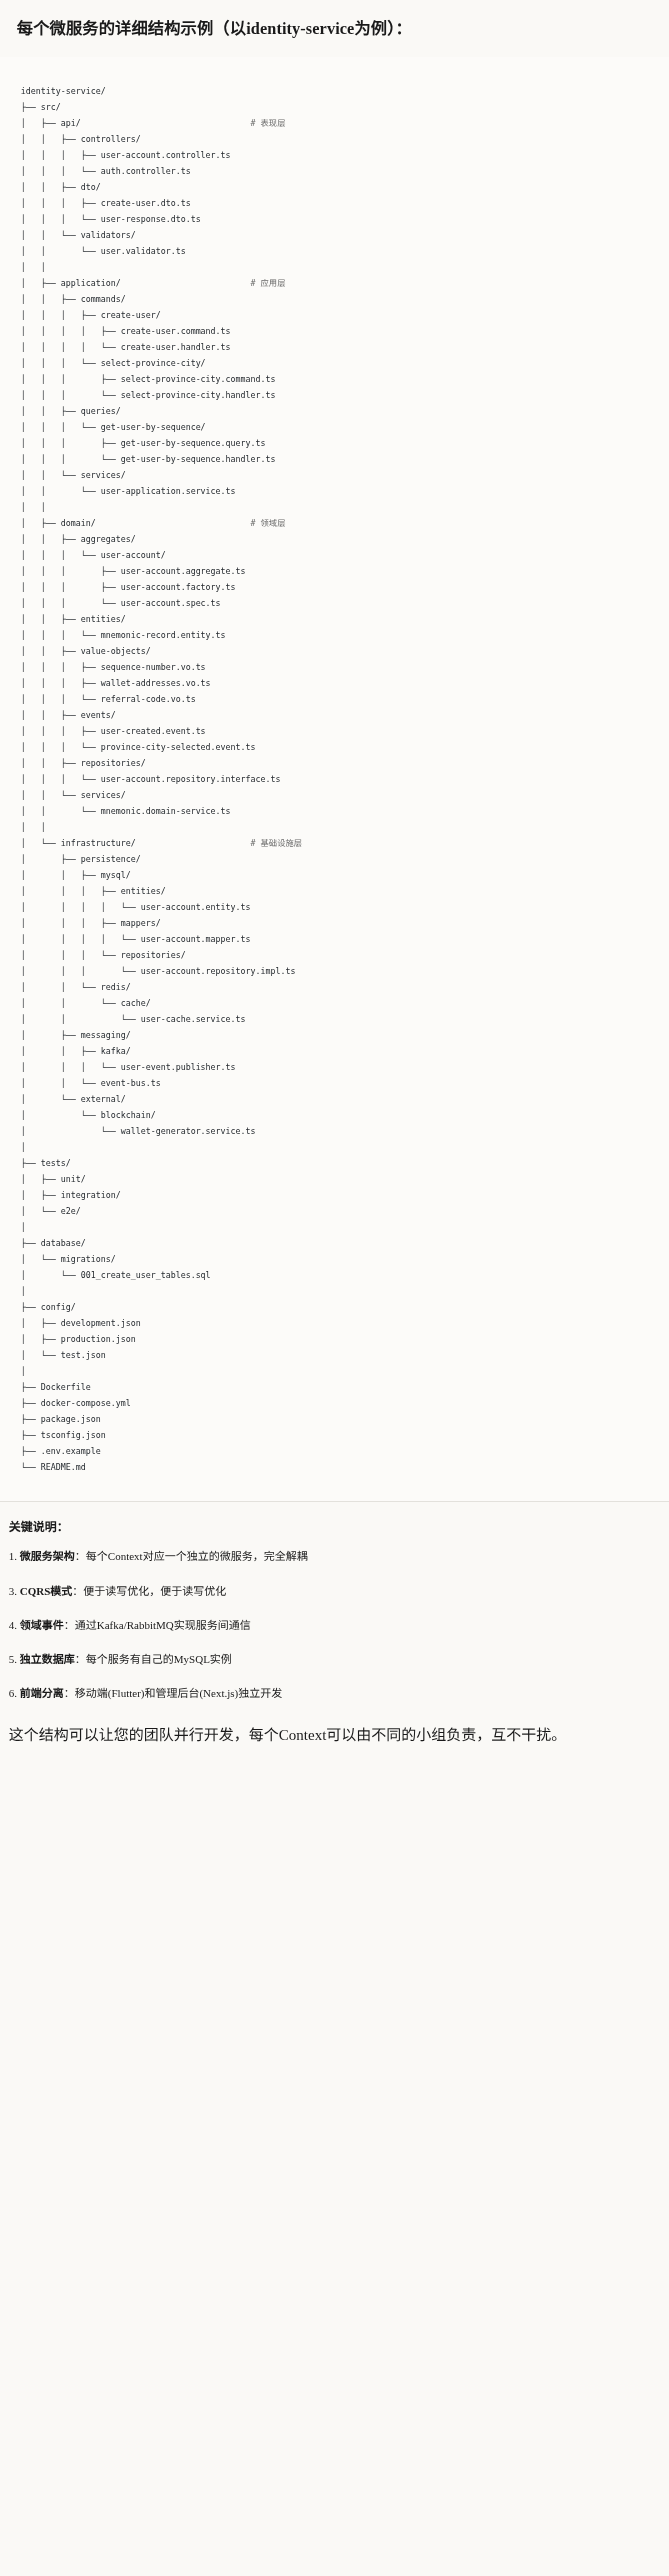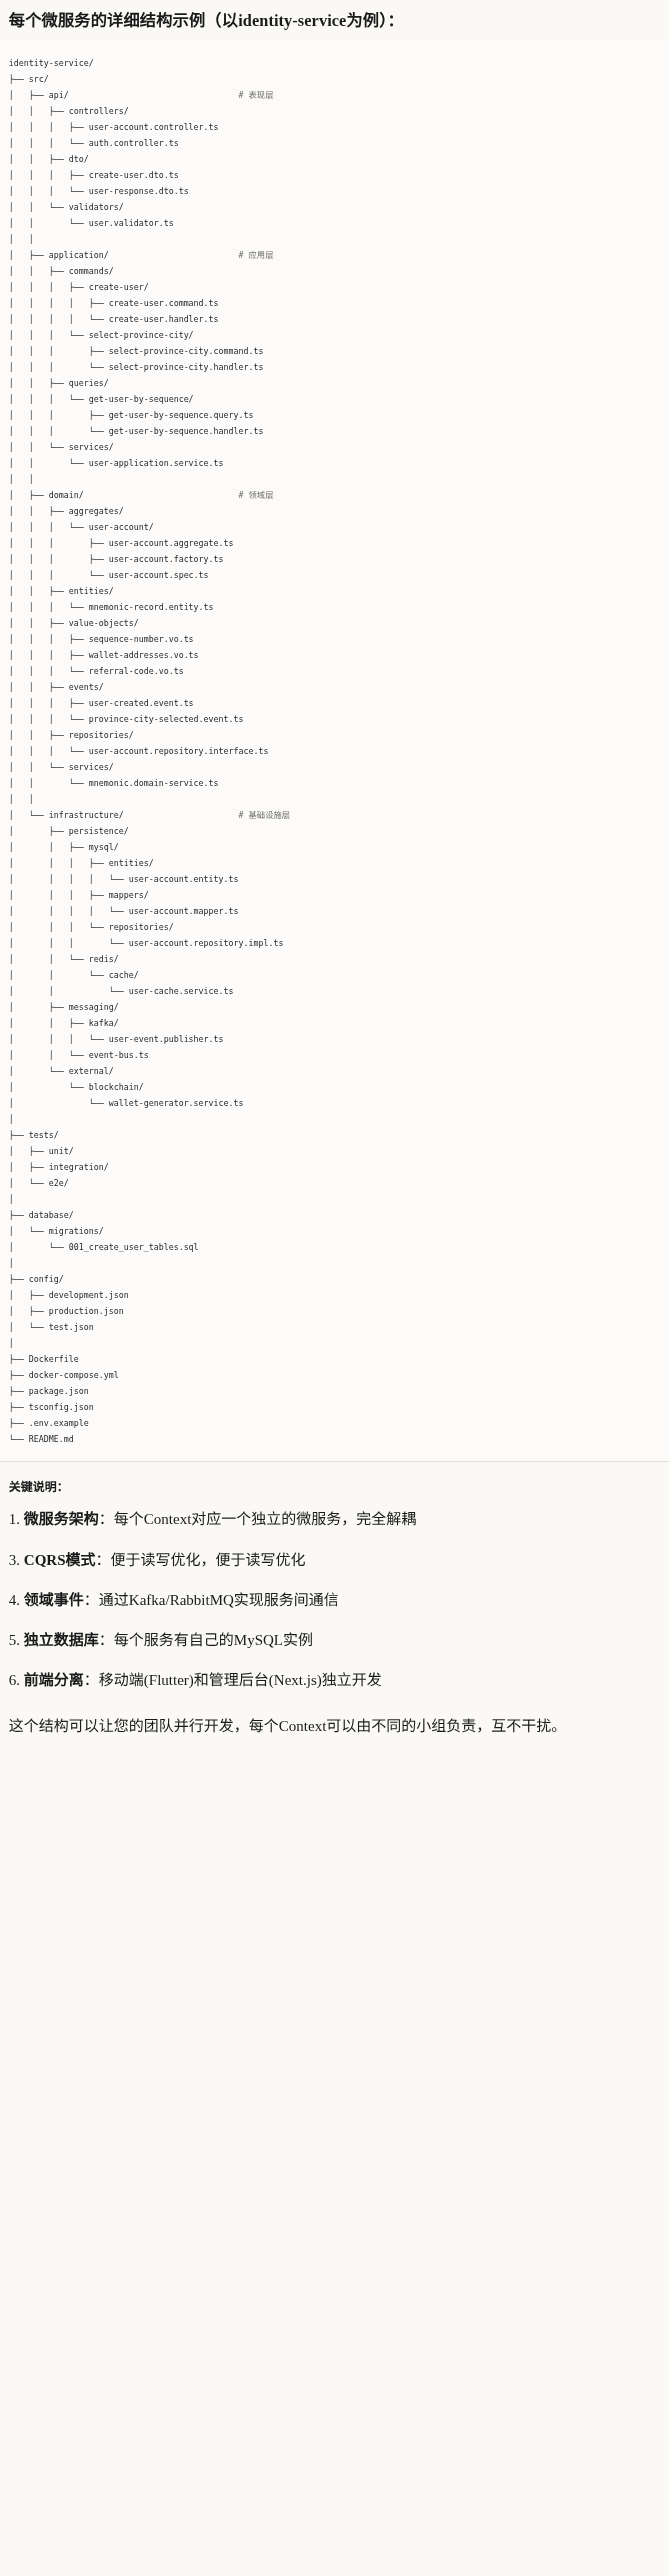--- a/index.html
+++ b/index.html
@@ -12,40 +12,40 @@
   }
   .page{width:669px;box-sizing:border-box;}
 
   
   .doc-heading{
     font-family:"Liberation Serif","DejaVu Serif",serif;
     font-weight:bold;
     font-size:16.3px;
     line-height:1.35;
     padding:10px 8.8px 8.8px 8.8px;
-    margin:0;
+    margin:8px;
     letter-spacing:0.1px;
   }
   .rule{
     height:0.6px;
     background:#e3e1dc;
     width:100%;
     border:0;
     margin:0;
   }
 
   
   .tree-block{
     background:#fcfbf9;
     padding:13.8px 0 13.8px 0;
     margin:0;
     overflow:hidden;
   }
   pre.tree{
-    margin:0;
+    margin:12px;
     padding:0 8.8px;
     font-family:"DejaVu Sans Mono","Liberation Mono",monospace;
     font-size:8.3px;
     line-height:16px;
     color:#24292e;
     white-space:pre;
     tab-size:4;
   }
   pre.tree .cmt{color:#6a6a6a;}
 
@@ -55,21 +55,21 @@
   }
   .keys h2{
     font-family:"Liberation Serif","DejaVu Serif",serif;
     font-size:12px;
     font-weight:bold;
     margin:15px 0 12.5px 0;
     line-height:1.3;
   }
   .key-item{
     font-family:"Liberation Serif","DejaVu Serif",serif;
-    font-size:15px;
+    font-size:11px;
     line-height:1.55;
     margin:0 0 17px 0;
   }
   .key-item .num{font-weight:normal;}
   .key-item .term{font-weight:bold;}
   .key-item .desc{font-weight:normal;}
   .closing{
     font-family:"Liberation Serif","DejaVu Serif",serif;
     font-size:15px;
     line-height:1.6;

